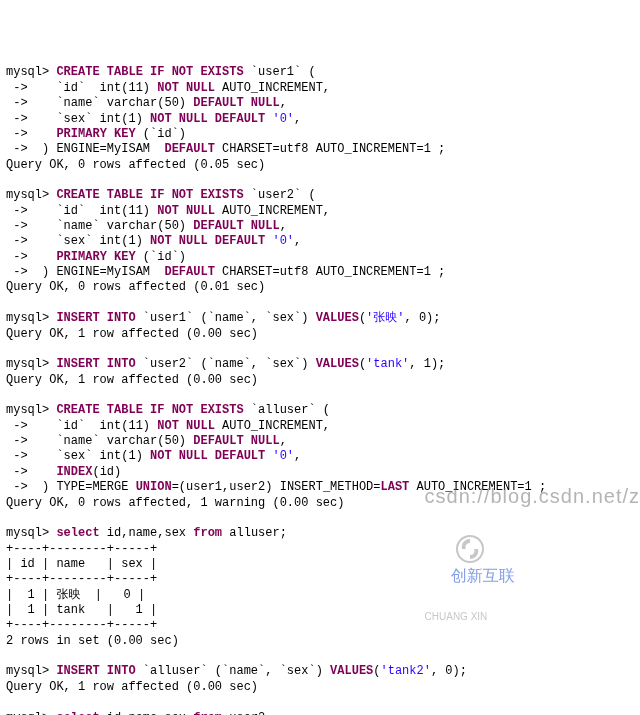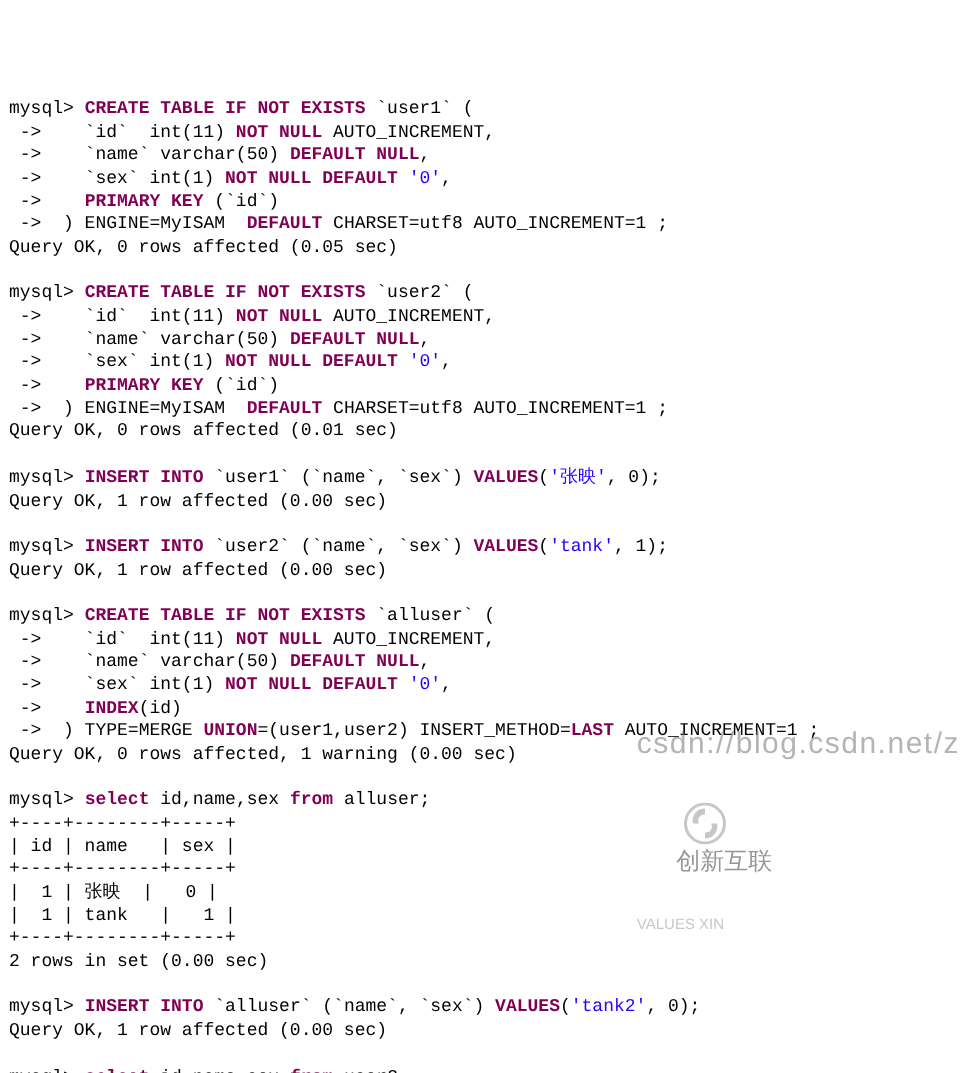--- a/index.html
+++ b/index.html
@@ -25,21 +25,21 @@
       opacity: 0.55;
     }
     .wm-logo {
       display:inline-block;
       width:28px;height:28px;
       vertical-align:middle;
       margin: 0 5px;
     }
     .wm-cn {
       font-size: 16px;
-      color:#404040;
+      color:#1d4ed8;
       vertical-align: middle;
       letter-spacing: 0;
     }
     .wm-en {
       font-size: 10px;
       color:#999;
       letter-spacing: 0;
       display:block;
       margin-top:-3px;
     }
@@ -56,18 +56,18 @@
   <span>csdn://blog.csdn.net/z</span>
   <span class="wm-logo">
     <svg viewBox="0 0 28 28">
       <circle cx="14" cy="14" r="13" fill="none" stroke="#999" stroke-width="2"></circle>
       <path d="M14 4 A8 8 0 0 0 6 14 L10 14 A4 4 0 0 1 14 8 Z" fill="#999"></path>
       <path d="M14 24 A8 8 0 0 0 22 14 L18 14 A4 4 0 0 1 14 20 Z" fill="#999"></path>
     </svg>
   </span>
   <span class="wm-txt">
     <span class="wm-cn">创新互联</span>
-    <span class="wm-en">VALUES XIN</span>
+    <span class="wm-en">CHUANG XIN</span>
   </span>
 </div>
 
 
 
 
 </body></html>

